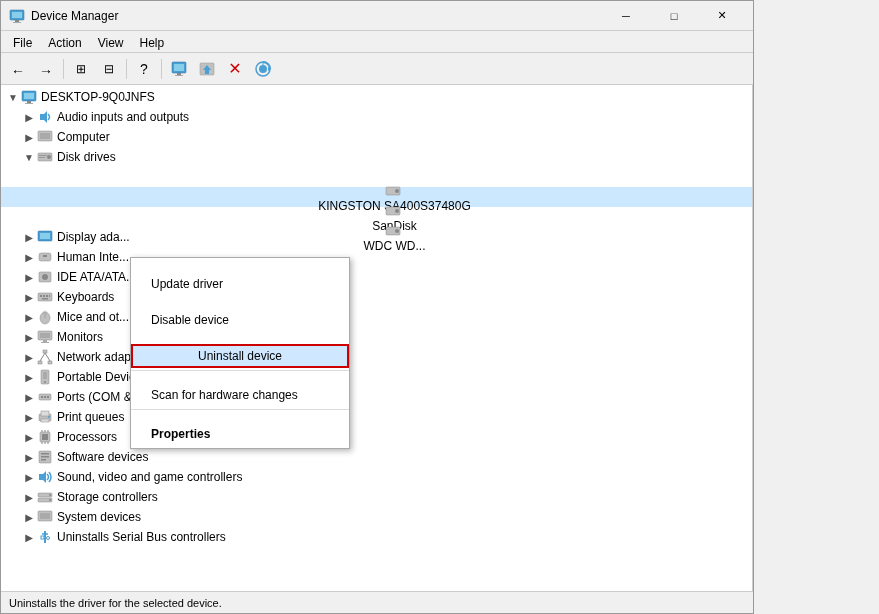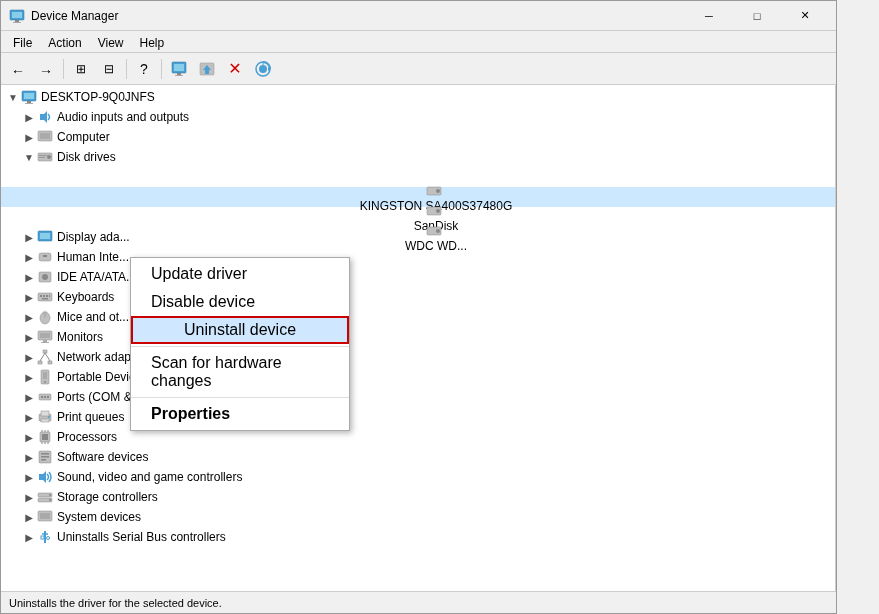--- a/index.html
+++ b/index.html
@@ -5,21 +5,21 @@
     * { margin: 0; padding: 0; box-sizing: border-box; }
     body {
       font-family: 'Segoe UI', Tahoma, sans-serif;
       font-size: 12px;
       background: #f0f0f0;
       width: 879px;
       height: 614px;
       overflow: hidden;
     }
     .window {
-      width: 837px;
+      width: 754px;
       height: 614px;
       background: #ef4444;
       border: 1px solid #999;
       display: flex;
       flex-direction: column;
     }
     .title-bar {
       background: #f0f0f0;
       height: 30px;
       display: flex;
@@ -144,21 +144,22 @@
       background: white;
       border: 1px solid #aaa;
       box-shadow: 2px 2px 6px rgba(0,0,0,0.3);
       width: 220px;
       z-index: 100;
       padding: 2px 0;
     }
     .ctx-item {
       padding: 5px 20px;
       cursor: pointer;
-      font-size: 16px;
+      font-size: 12px;
+      margin-top: 12px;
     }
     .ctx-item.highlighted {
       background: #d0e8ff;
       border: 2px solid #cc0000;
       padding: 3px 18px;
       text-align: center;
     }
     .ctx-item.bold {
       font-weight: bold;
     }

